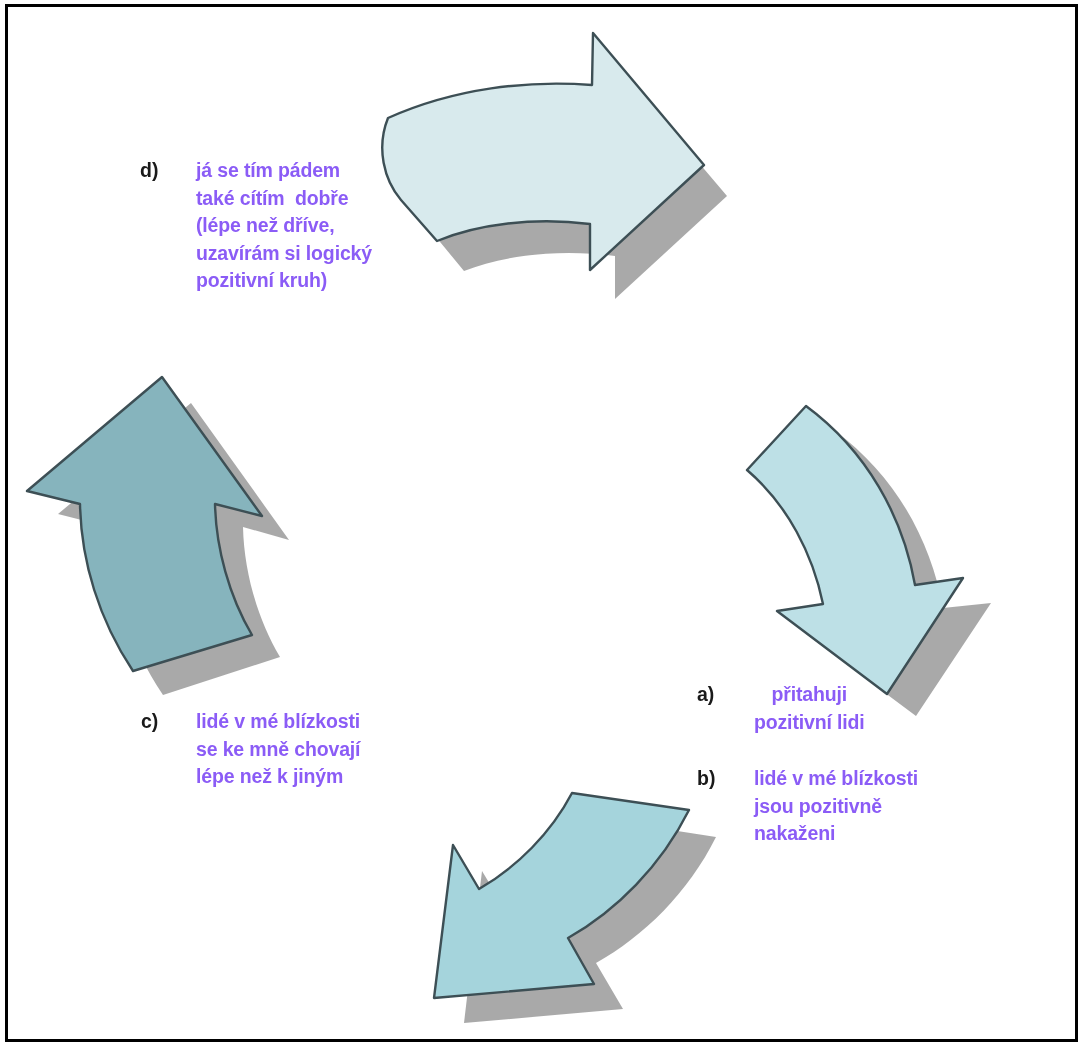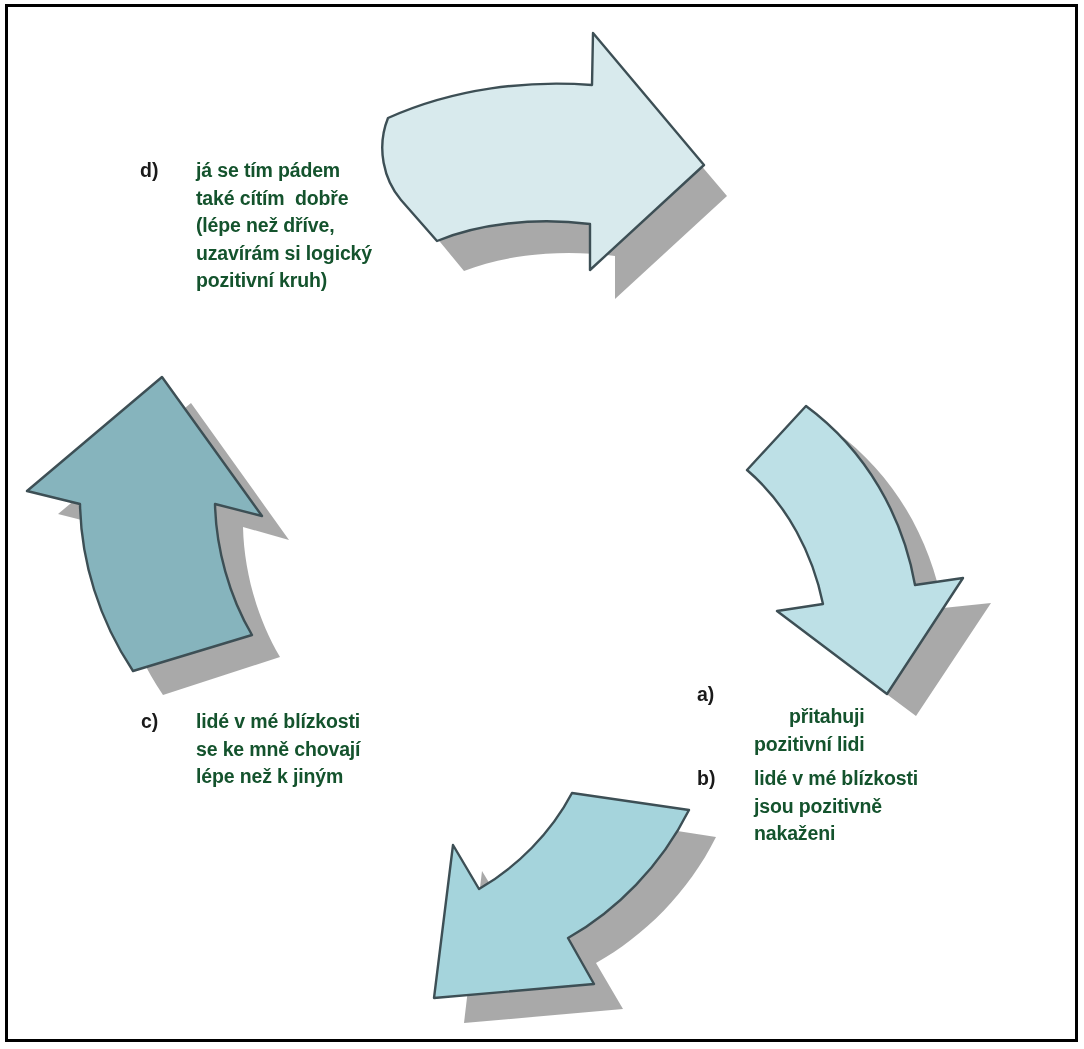--- a/index.html
+++ b/index.html
@@ -29,42 +29,42 @@
   }
   #diagram-svg {
     position: absolute;
     left: 0;
     top: 0;
     width: 1084px;
     height: 1049px;
   }
   .txt-block {
     position: absolute;
-    color: #14532d;
+    color: #8b5cf6;
     font-weight: bold;
     font-size: 19.5px;
     line-height: 27.5px;
     letter-spacing: -0.15px;
     white-space: pre;
   }
   .marker {
     position: absolute;
     color: #1a1a1a;
     font-weight: bold;
     font-size: 19.5px;
     line-height: 27.5px;
   }
   
   #label-d-marker { left: 140px; top: 157px; }
   #label-d-text   { left: 196px; top: 157px; text-align: left; }
   
   #label-top-right-text { left: 697px; top: 155px; text-align: center; }
   
   #label-a-marker { left: 697px; top: 681px; }
-  #label-a-text   { left: 754px; top: 703px; text-align: right; }
+  #label-a-text   { left: 754px; top: 681px; text-align: center; }
   
   #label-b-marker { left: 697px; top: 765px; }
   #label-b-text   { left: 754px; top: 765px; text-align: left; }
   
   #label-c-marker { left: 141px; top: 708px; }
   #label-c-text   { left: 196px; top: 708px; text-align: left; }
 </style>
 </head>
 <body>
 

